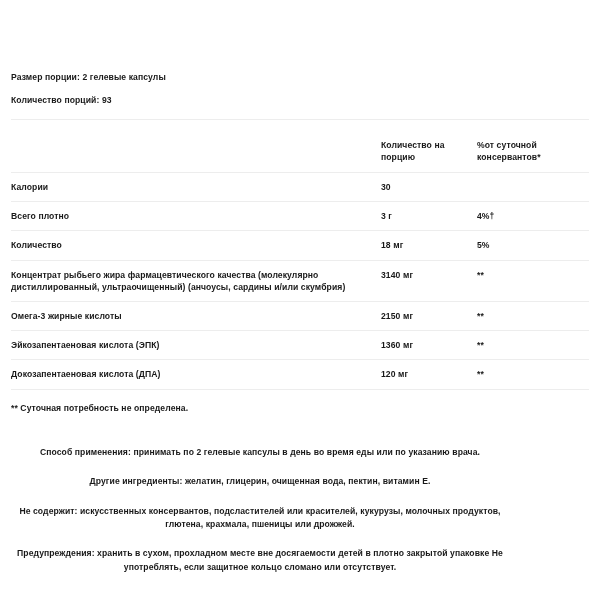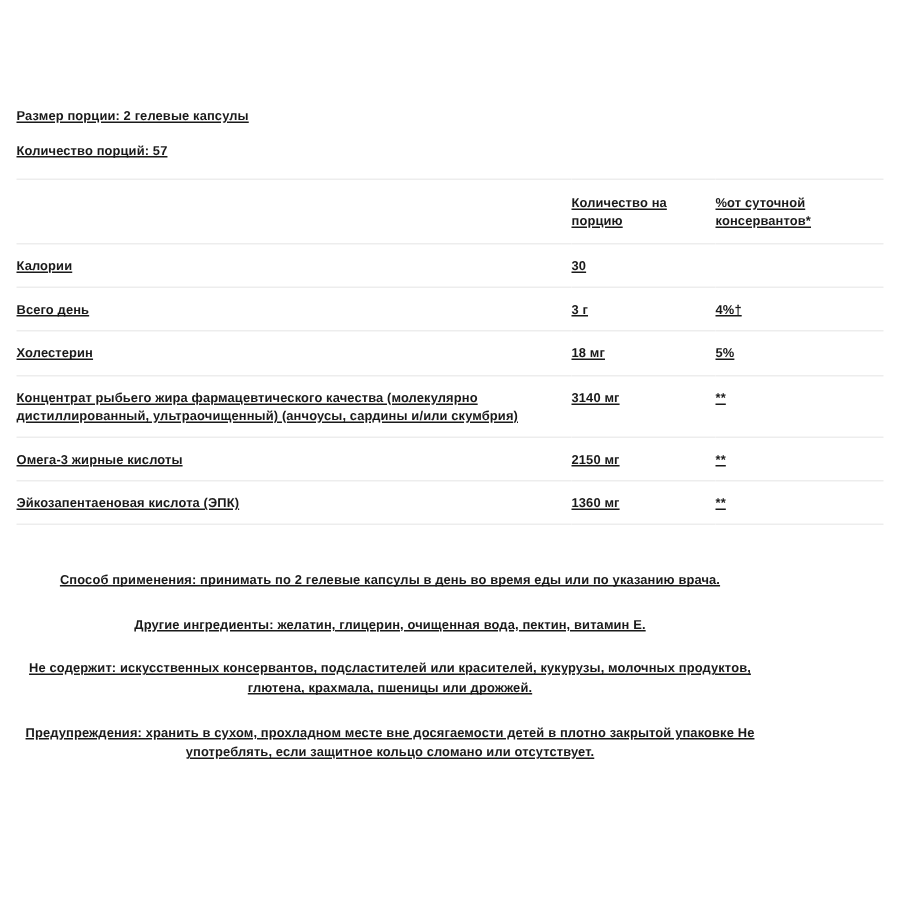--- a/index.html
+++ b/index.html
@@ -15,21 +15,20 @@
     color: #1a1a1a;
     -webkit-font-smoothing: antialiased;
   }
 
   .panel {
     position: relative;
     width: 520px;
     height: 600px;
     box-sizing: border-box;
     padding: 0;
-    text-decoration: underline;
   }
 
   .serving-block {
     padding: 72px 11px 0 11px;
   }
 
   .serving-line {
     font-size: 8.6px;
     font-weight: 700;
     line-height: 1.2;
@@ -58,21 +57,21 @@
     line-height: 1.42;
     letter-spacing: 0.01em;
     color: #191919;
     padding: 8px 6px 8px 0;
     border-top: 1px solid #ededed;
     border-bottom: 1px solid #ededed;
   }
   .facts-table thead th {
     border-top: 1px solid #ededed;
     border-bottom: 1px solid #ededed;
-    padding-top: 9px;
+    padding-top: 19px;
     padding-bottom: 9px;
   }
   .facts-table thead th.h-name { color: transparent; }
   .facts-table tbody tr td { border-top: none; margin-left: 28px; }
 
   .cell-multiline { line-height: 1.45; }
 
   
   .notes {
     padding: 12px 11px 0 11px;
@@ -101,21 +100,21 @@
   }
   .usage p:last-child { margin-bottom: 0; }
 </style>
 </head>
 <body>
 
 <div class="panel">
 
   <div class="serving-block">
     <p class="serving-line">Размер порции: 2 гелевые капсулы</p>
-    <p class="serving-line">Количество порций: 57</p>
+    <p class="serving-line">Количество порций: 93</p>
   </div>
 
   <table class="facts-table">
     <colgroup>
       <col class="c-name">
         <col class="c-amt">
         <col class="c-dv">
     </colgroup>
     <thead>
       <tr>
@@ -124,48 +123,54 @@
         <th>%от суточной консервантов*</th>
       </tr>
     </thead>
     <tbody>
       <tr>
         <td>Калории</td>
         <td>30</td>
         <td></td>
       </tr>
       <tr>
-        <td>Всего день</td>
+        <td>Всего плотно</td>
         <td>3 г</td>
         <td>4%†</td>
       </tr>
       <tr>
-        <td>Холестерин</td>
+        <td>Количество</td>
         <td>18 мг</td>
         <td>5%</td>
       </tr>
       <tr>
         <td class="cell-multiline">Концентрат рыбьего жира фармацевтического качества (молекулярно дистиллированный, ультраочищенный) (анчоусы, сардины и/или скумбрия)</td>
         <td>3140 мг</td>
         <td>**</td>
       </tr>
       <tr>
         <td>Омега-3 жирные кислоты</td>
         <td>2150 мг</td>
         <td>**</td>
       </tr>
       <tr>
         <td>Эйкозапентаеновая кислота (ЭПК)</td>
         <td>1360 мг</td>
         <td>**</td>
       </tr>
+      <tr>
+        <td>Докозапентаеновая кислота (ДПА)</td>
+        <td>120 мг</td>
+        <td>**</td>
+      </tr>
     </tbody>
   </table>
 
   <div class="notes">
+    <p class="note">** Суточная потребность не определена.</p>
   </div>
 
   <div class="usage">
     <p>Способ применения: принимать по 2 гелевые капсулы в день во время еды или по указанию врача.</p>
     <p>Другие ингредиенты: желатин, глицерин, очищенная вода, пектин, витамин Е.</p>
     <p>Не содержит: искусственных консервантов, подсластителей или красителей, кукурузы, молочных продуктов, глютена, крахмала, пшеницы или дрожжей.</p>
     <p>Предупреждения: хранить в сухом, прохладном месте вне досягаемости детей в плотно закрытой упаковке Не употреблять, если защитное кольцо сломано или отсутствует.</p>
   </div>
 
 </div>

